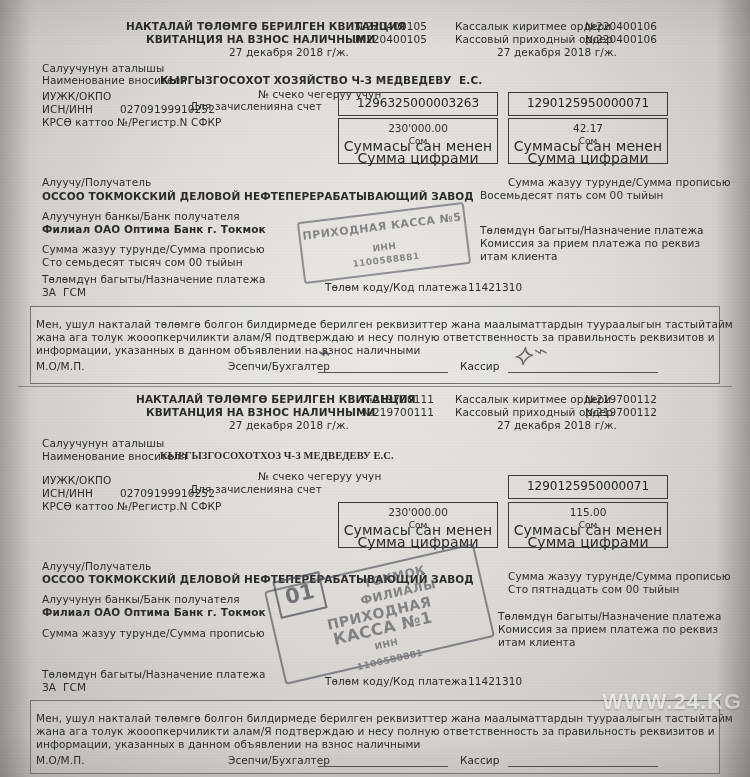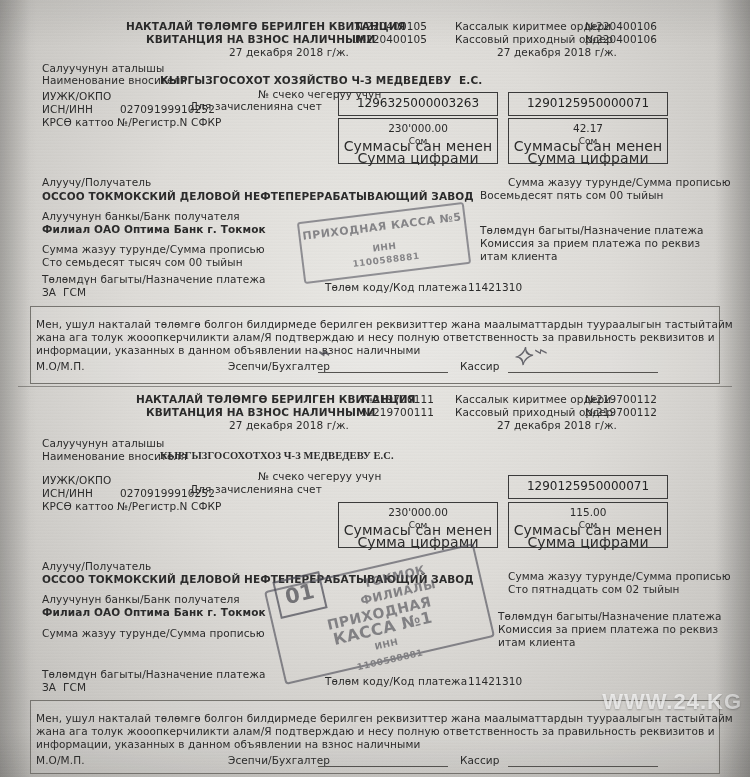--- a/index.html
+++ b/index.html
@@ -253,21 +253,21 @@
 
     <div class="t" style="left:42px;top:170px;">Алуучу/Получатель</div>
     <div class="t b" style="left:42px;top:183px;">ОССОО ТОКМОКСКИЙ ДЕЛОВОЙ НЕФТЕПЕРЕРАБАТЫВАЮЩИЙ ЗАВОД</div>
 
     <div class="t" style="left:42px;top:203px;">Алуучунун банкы/Банк получателя</div>
     <div class="t b" style="left:42px;top:216px;">Филиал ОАО Оптима Банк г. Токмок</div>
 
     <div class="t" style="left:42px;top:237px;">Сумма жазуу турунде/Сумма прописью</div>
 
     <div class="t" style="left:508px;top:180px;">Сумма жазуу турунде/Сумма прописью</div>
-    <div class="t" style="left:508px;top:193px;">Сто пятнадцать сом 02 тыйын</div>
+    <div class="t" style="left:508px;top:193px;">Сто пятнадцать сом 00 тыйын</div>
 
     <div class="t" style="left:498px;top:220px;">Төлөмдүн багыты/Назначение платежа</div>
     <div class="t" style="left:498px;top:233px;">Комиссия за прием платежа по реквиз</div>
     <div class="t" style="left:498px;top:246px;">итам клиента</div>
 
     <div class="t" style="left:42px;top:278px;">Төлөмдүн багыты/Назначение платежа</div>
     <div class="t" style="left:42px;top:291px;">ЗА  ГСМ</div>
 
     <div class="t" style="left:325px;top:285px;">Төлөм коду/Код платежа</div>
     <div class="t" style="left:468px;top:285px;">11421310</div>

